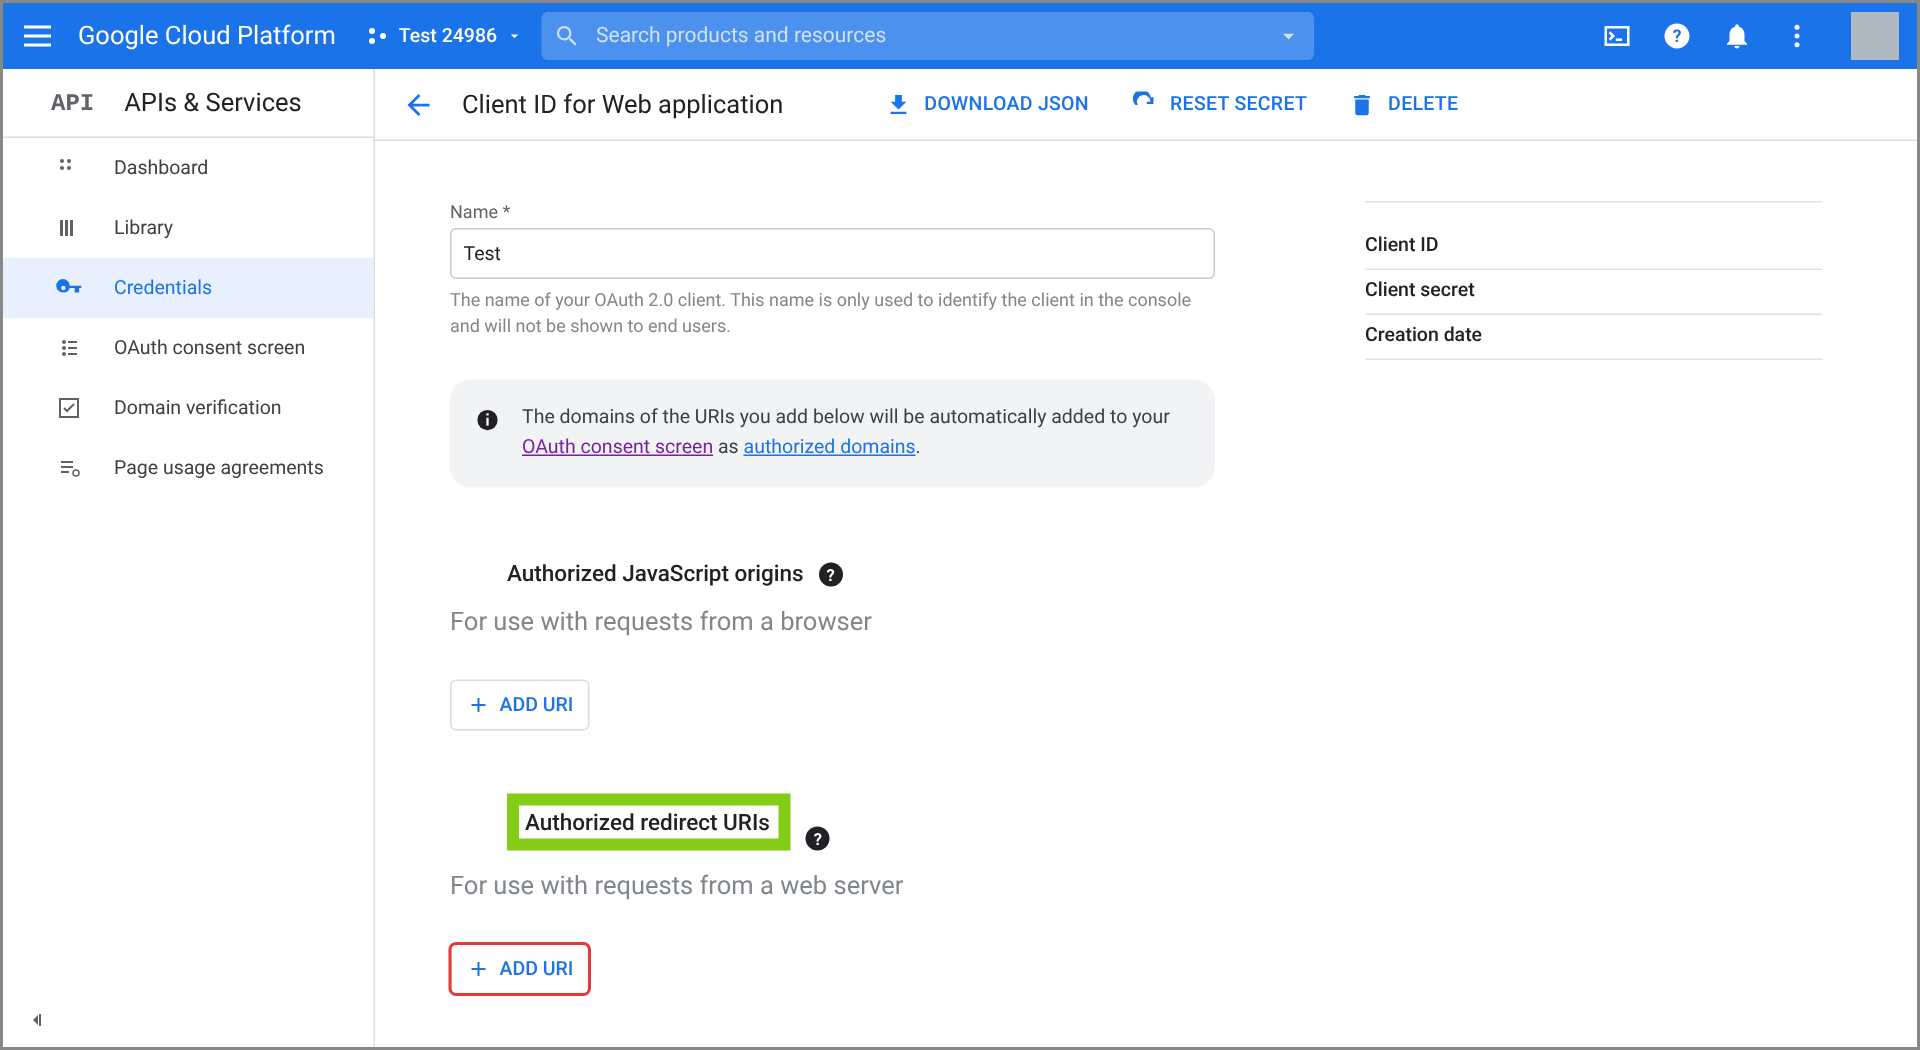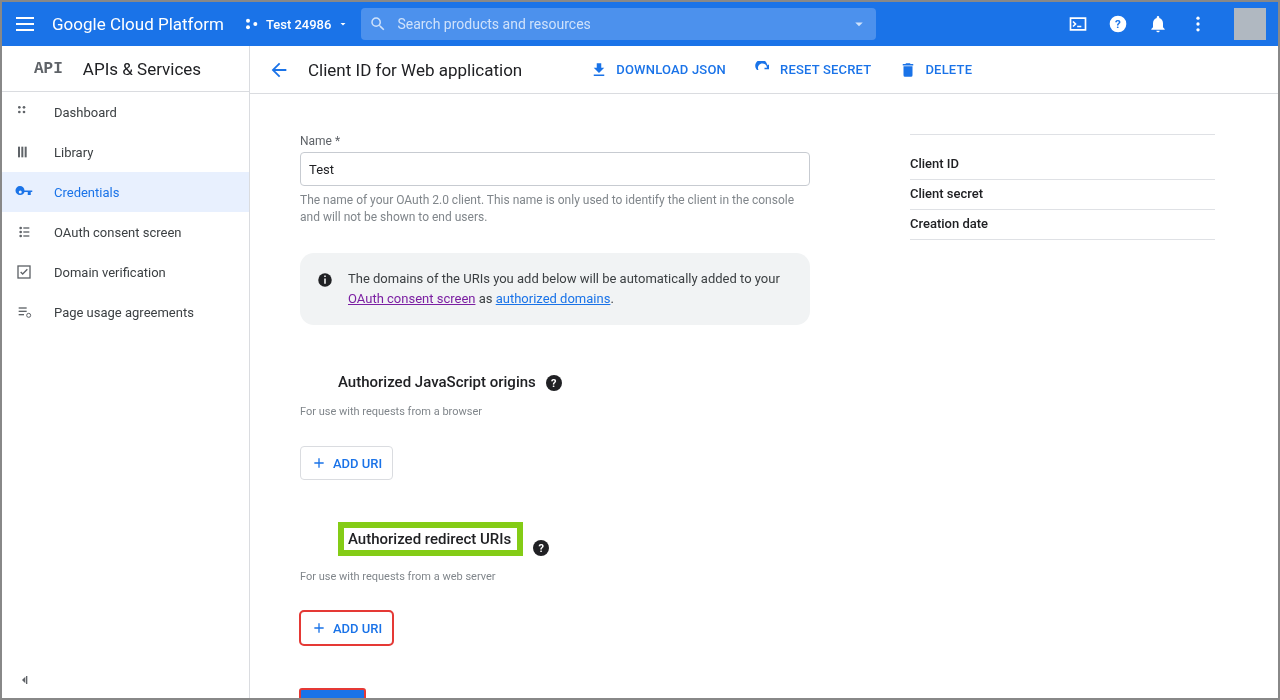--- a/index.html
+++ b/index.html
@@ -16,21 +16,21 @@
   .searchbox .chev { margin-left:auto; }
   .tb-right { margin-left:auto; display:flex; align-items:center; gap:20px; padding-right:6px;}
   .tb-ico { width:20px; height:20px; fill:#fff; cursor:pointer;}
   .avatar { width:32px; height:32px; background:#b0b8c1; border-radius:0; margin-left:6px;}
   
   .body { display:flex; height: calc(700px - 44px - 4px); }
   .sidebar { width: 248px; border-right:1px solid #dadce0; display:flex; flex-direction:column; }
   .side-head { display:flex; align-items:center; height:46px; padding-left:32px; border-bottom:1px solid #dadce0; gap:20px;}
   .api-logo { font-family: "Courier New", monospace; font-weight:700; font-size:16px; letter-spacing:0px; color:#5f6368;}
   .side-title { font-size:17px; font-weight:400; color:#202124;}
-  .side-item { display:flex; align-items:center; height:40px; padding-left:12px; gap:20px; font-size:13px; color:#3c4043; cursor:pointer;}
+  .side-item { display:flex; align-items:center; height:40px; padding-left:34px; gap:20px; font-size:13px; color:#3c4043; cursor:pointer;}
   .side-item .ic { width:20px; display:flex; justify-content:center; color:#5f6368;}
   .side-item.active { background:#e8f0fe; color:#1a73e8;}
   .side-item.active .ic { color:#1a73e8;}
   .collapse { margin-top:auto; height:36px; display:flex; align-items:center; padding-left:14px; color:#5f6368; cursor:pointer;}
   
   .main { flex:1; display:flex; flex-direction:column; overflow:hidden;}
   .pagehead { height:48px; border-bottom:1px solid #dadce0; display:flex; align-items:center; padding-left:18px; gap:18px;}
   .back { color:#1a73e8; cursor:pointer;}
   .page-title { font-size:17px; font-weight:400; color:#202124;}
   .head-actions { display:flex; gap:28px; margin-left:50px;}
@@ -39,27 +39,27 @@
   .col-left { width: 510px; }
   .label-sm { font-size:12px; color:#5f6368; margin-bottom:4px;}
   .name-input { width:100%; height:34px; border:1px solid #c7cbd1; border-radius:4px; padding:0 8px; font-size:13px; color:#202124;}
   .helper { font-size:12px; color:#80868b; margin-top:6px; line-height:1.45;}
   .info-banner { background:#f1f3f4; border-radius:14px; padding:16px 16px 16px 48px; position:relative; margin-top:26px; font-size:13px; color:#3c4043; line-height:1.55;}
   .info-banner .icirc { position:absolute; left:16px; top:18px; width:18px; height:18px;}
   .link { color:#1a73e8; text-decoration:underline; cursor:pointer;}
   .link.v { color:#7b1fa2;}
   .sect-title { font-size:15px; font-weight:500; color:#202124; margin-top:48px; display:flex; align-items:flex-end; gap:10px;margin-left:38px;}
   .help-ico { width:16px; height:16px; background:#202124; border-radius:50%; color:#fff; font-size:11px; font-weight:700; display:inline-flex; align-items:center; justify-content:center;}
-  .sub { font-size:11px; color:#80868b; margin-top:14px;}
+  .sub { font-size:17px; color:#80868b; margin-top:14px;}
   .add-btn { display:inline-flex; align-items:center; gap:6px; height:34px; padding:0 10px; border:1px solid #dadce0; border-radius:4px; color:#1a73e8; font-size:13px; font-weight:500; margin-top:28px; cursor:pointer; background:#fff;}
   .bot-actions { margin-top:44px; display:flex; align-items:center; gap:22px;}
   .save-btn { background:#1a73e8; color:#fff; border:none; height:34px; padding:0 16px; font-size:13px; font-weight:500; letter-spacing:.4px; border-radius:2px; cursor:pointer;}
   .cancel-btn { color:#3c4043; font-size:13px; font-weight:500; cursor:pointer; letter-spacing:.4px;}
   .hl-red { outline: 2px solid #e53935; outline-offset: -1px; }
-  .hl-red-pad { border: 6px solid #84cc16; padding: 0px 4px 2px 0; display:inline-flex; }
+  .hl-red-pad { border: 8px solid #84cc16; padding: 0px 4px 2px 0; display:inline-flex; }
   .col-right { width: 305px;}
   .info-row { display:flex; border-bottom:1px solid #dfe1e5; padding:6px 0 8px; font-size:13px;}
   .info-row:first-child { border-top:1px solid #dfe1e5; padding-top:21px;}
   .info-row .k { color:#202124; font-weight:500;}
   svg { display:block;}
 </style>
 </head>
 <body>
 
 <div class="topbar">

